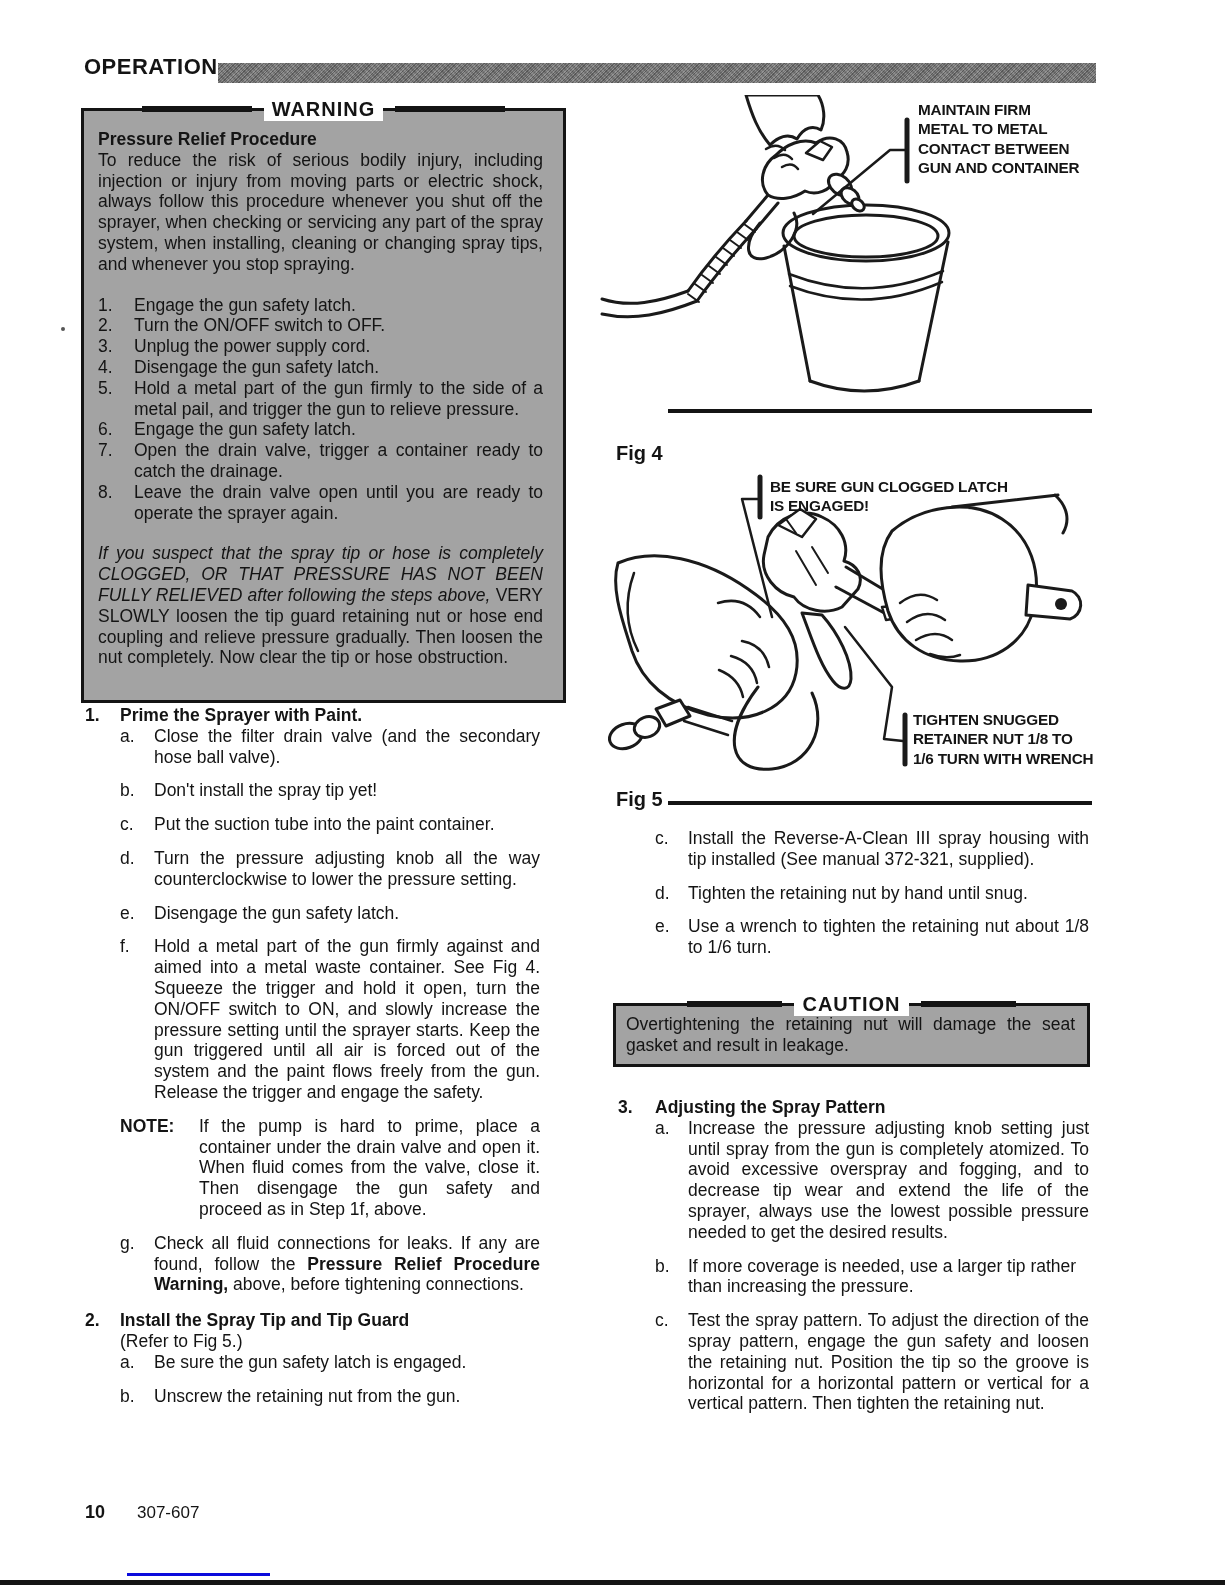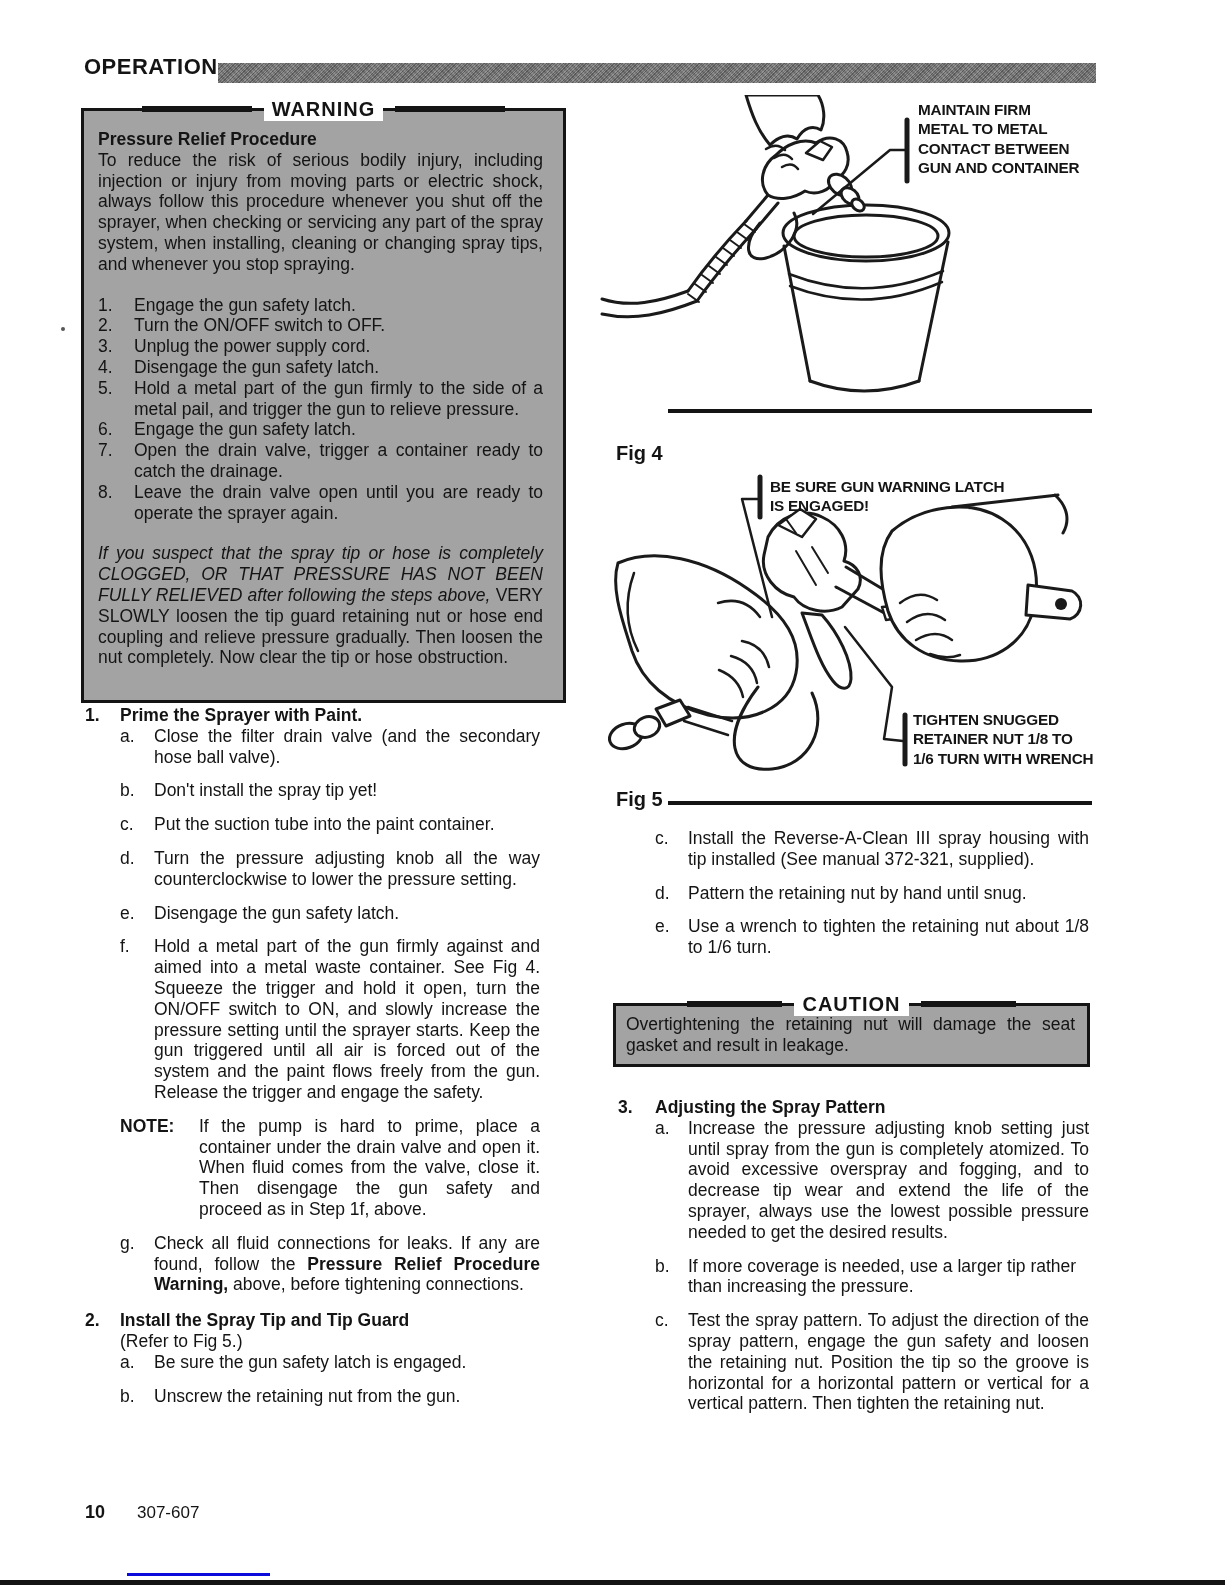--- a/index.html
+++ b/index.html
@@ -293,36 +293,36 @@
 
       <path fill="#fff" d="M428,130 L472,136 A15,15 0 0 1 470,164 L426,160 Z"></path>
       <circle cx="461" cy="149" r="6" fill="#1a1a1a" stroke="none"></circle>
 
       <path d="M160,44 L142,44 L172,162" stroke-width="2.5"></path>
       <line x1="160" y1="22" x2="160" y2="62" stroke-width="5"></line>
       <path d="M245,172 L292,232 L284,284 L303,286" stroke-width="2.5"></path>
       <line x1="305" y1="260" x2="305" y2="309" stroke-width="5"></line>
     </g>
   </svg>
-  <div class="abs callout" style="left:770px; top:477px; width:290px;">BE SURE GUN WARNING LATCH
+  <div class="abs callout" style="left:770px; top:477px; width:290px;">BE SURE GUN CLOGGED LATCH
 IS ENGAGED!</div>
   <div class="abs callout" style="left:913px; top:710px; width:210px;">TIGHTEN SNUGGED
 RETAINER NUT 1/8 TO
 1/6 TURN WITH WRENCH</div>
   <div class="abs fig-label" style="left:616px; top:789px;">Fig 5</div>
   <div class="abs fig-rule" style="left:668px; top:801px; width:424px;"></div>
 
   <div class="col right-items">
     <div class="item">
         <span class="lt" style="width:33px">c.</span>
         <span class="tx justify">Install the Reverse-A-Clean III spray housing with tip installed (See manual 372-321, supplied).</span>
       </div>
     <div class="item">
         <span class="lt" style="width:33px">d.</span>
-        <span class="tx">Pattern the retaining nut by hand until snug.</span>
+        <span class="tx">Tighten the retaining nut by hand until snug.</span>
       </div>
     <div class="item">
         <span class="lt" style="width:33px">e.</span>
         <span class="tx justify">Use a wrench to tighten the retaining nut about 1/8 to 1/6 turn.</span>
       </div>
   </div>
 
   <div class="abs boxed caution-box">
     <div class="box-head">
       <span class="dash" style="width:95px"></span>

